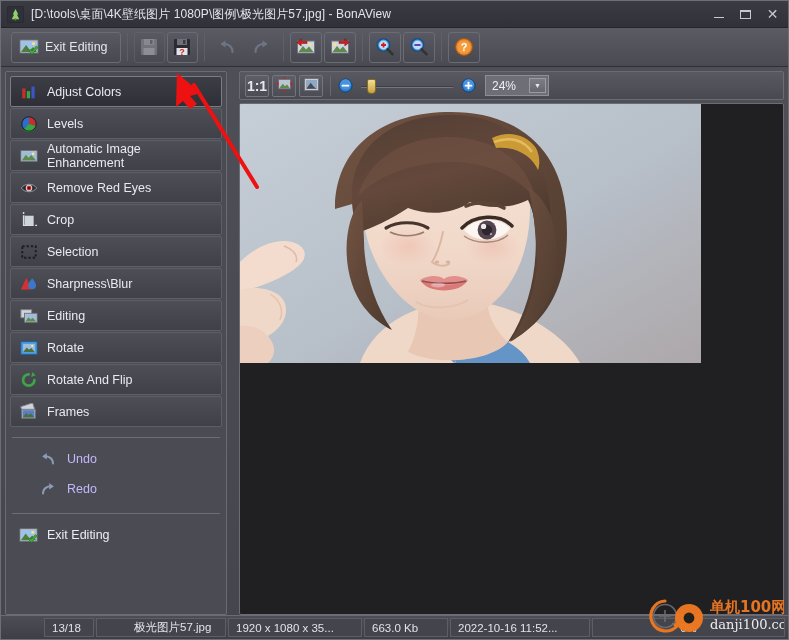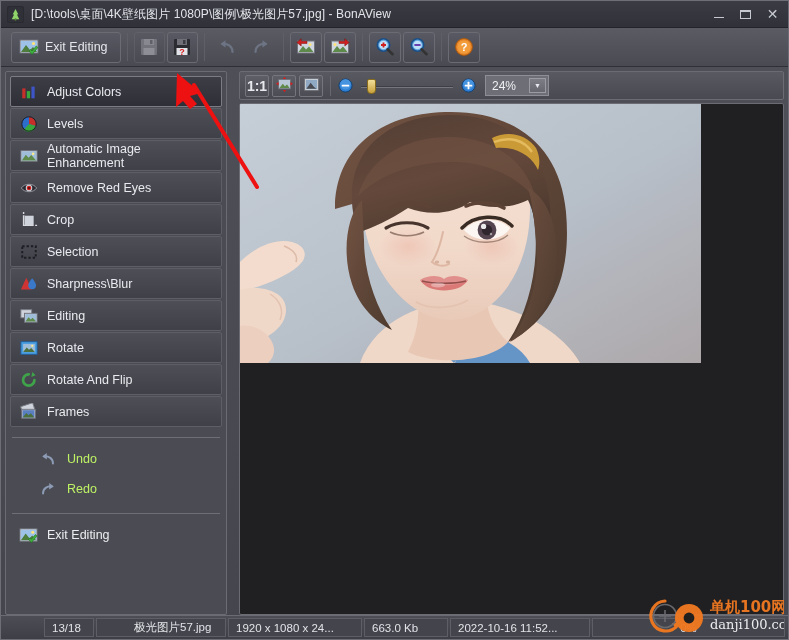--- a/index.html
+++ b/index.html
@@ -108,21 +108,21 @@
     border-color: #7b7c84;
   }
   .side-item .si-ico { width: 20px; height: 20px; flex: 0 0 20px; display: flex; align-items: center; justify-content: center; }
   .side-sep { height: 1px; background: #6d6e76; margin: 9px 2px 6px 2px; flex: 0 0 1px; }
   .side-action {
     height: 30px; flex: 0 0 30px;
     display: flex; align-items: center; gap: 9px;
     padding: 0 8px 0 28px;
     color: #bdbec4; font-size: 12.5px;
   }
-  .side-action.dim { color: #bef264; }
+  .side-action.dim { color: #c4b5fd; }
   .side-action.enabled { color: #eceef2; padding-left: 8px; }
   .side-action .sa-ico { width: 20px; height: 20px; flex: 0 0 20px; display: flex; align-items: center; justify-content: center; }
   .side-spacer { flex: 1 1 auto; }
 
   
   .viewer {
     flex: 1 1 auto; min-width: 0;
     display: flex; flex-direction: column;
     gap: 3px;
   }
@@ -695,21 +695,21 @@
             <rect width="461" height="259" fill="#ffffff" opacity=".05"></rect>
           </svg>
         </div>
       </div>
     </div>
   </div>
 
   <div class="statusbar">
     <div class="sb-cell sb-pages">13/18</div>
     <div class="sb-cell sb-file">极光图片57.jpg</div>
-    <div class="sb-cell sb-dim">1920 x 1080 x 24...</div>
+    <div class="sb-cell sb-dim">1920 x 1080 x 35...</div>
     <div class="sb-cell sb-size">663.0 Kb</div>
     <div class="sb-cell sb-date">2022-10-16 11:52...</div>
     <div class="sb-cell sb-prog">0%</div>
   </div>
 
   <div class="watermark">
     <svg viewBox="0 0 152 46" width="152" height="46">
       <g>
         <path d="M33 8 A15 15 0 1 0 45 33" stroke="#f07820" stroke-width="3.2" fill="none" stroke-linecap="round"></path>
         <path d="M44 36 L48 30 L40 30 Z" fill="#f07820"></path>

